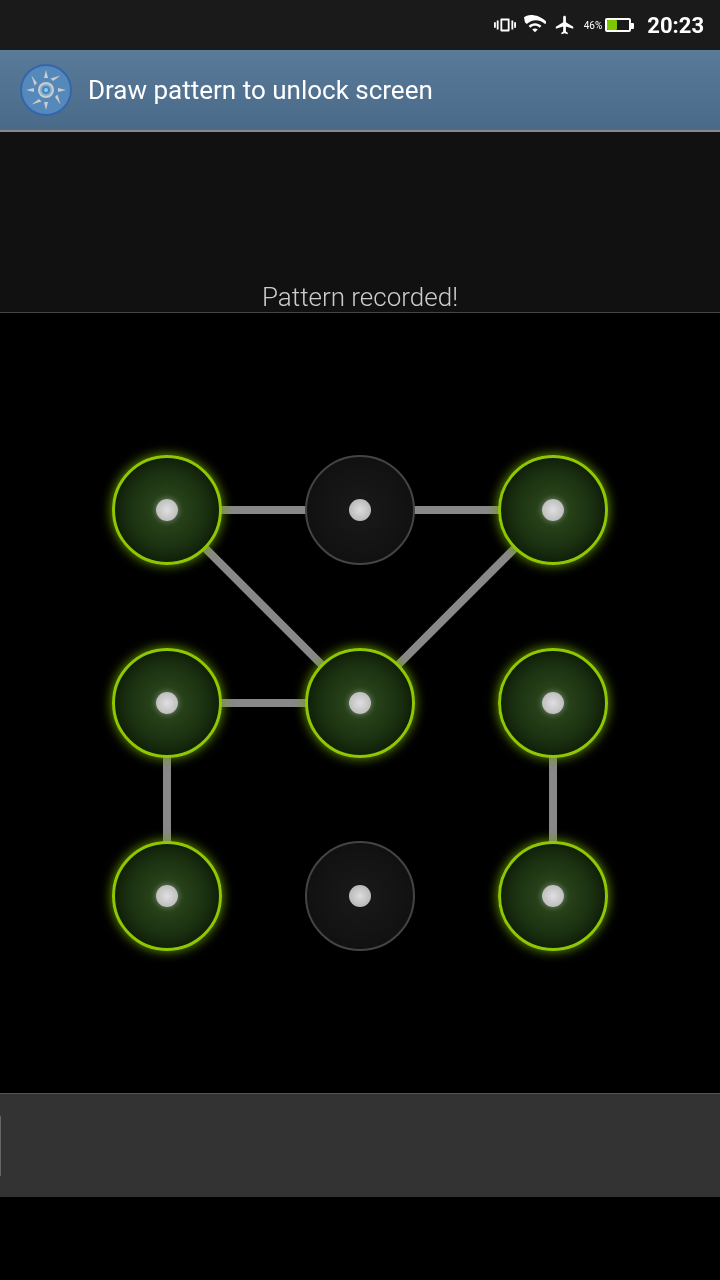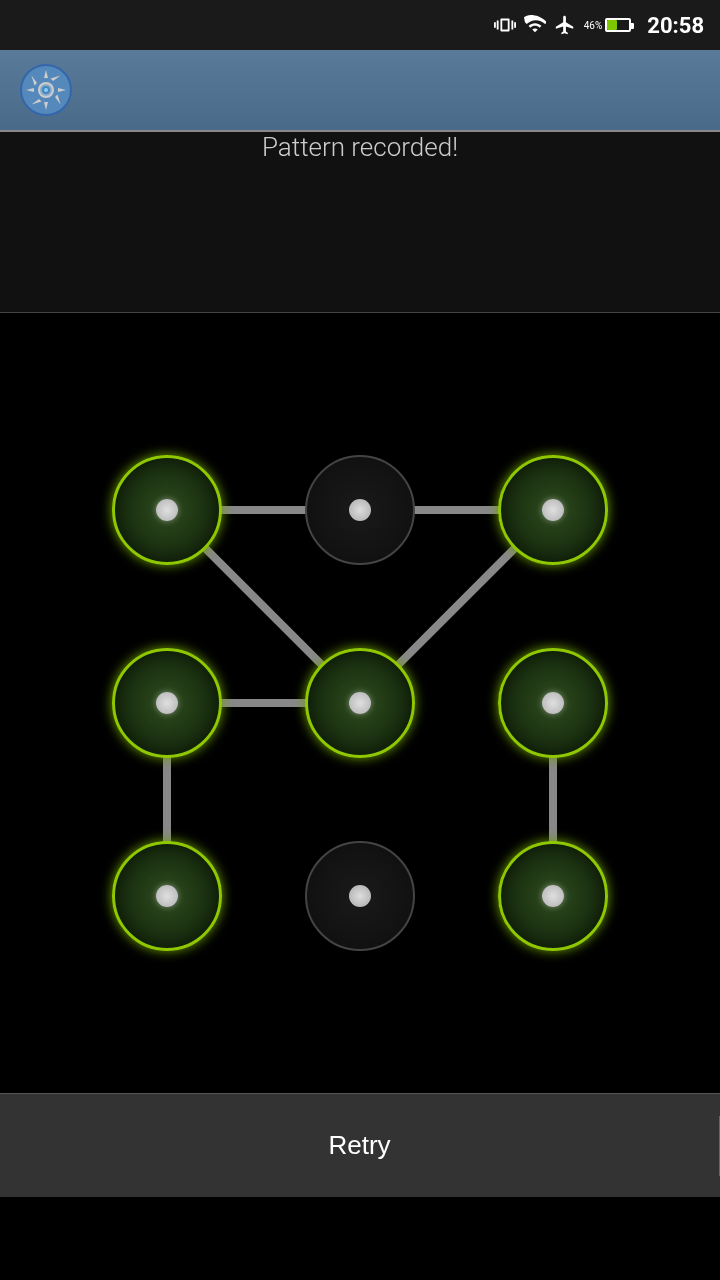--- a/index.html
+++ b/index.html
@@ -95,21 +95,21 @@
       height: 2px;
       background: #888;
     }
 
     
     #message-area {
       width: 720px;
       height: 180px;
       background: #111;
       display: flex;
-      align-items: flex-start;
+      align-items: flex-end;
       justify-content: center;
     }
     .pattern-message {
       color: #ccc;
       font-size: 26px;
       font-weight: 300;
     }
 
     
     .area-divider {
@@ -237,21 +237,21 @@
     <svg width="22" height="22" viewBox="0 0 24 24" fill="white">
       <path d="M21 16v-2l-8-5V3.5c0-.83-.67-1.5-1.5-1.5S10 2.67 10 3.5V9l-8 5v2l8-2.5V19l-2 1.5V22l3.5-1 3.5 1v-1.5L13 19v-5.5l8 2.5z"></path>
     </svg>
 
     <div class="battery-container">
       <span class="status-icon-text">46%</span>
       <div class="battery-icon">
         <div class="battery-fill"></div>
       </div>
     </div>
-    <span class="status-time">20:58</span>
+    <span class="status-time">20:23</span>
   </div>
 </div>
 
 <div id="header">
   <div class="gear-icon-wrap">
     <svg viewBox="0 0 52 52" width="52" height="52">
 
       <circle cx="26" cy="26" r="25" fill="#5588bb" stroke="#3366aa" stroke-width="2"></circle>
 
       <g fill="#ccc">
@@ -264,20 +264,21 @@
         <path d="M40.5 40.5 L35 33 L37.5 30.5 Z"></path>
         <path d="M11.5 40.5 L19 35 L21.5 37.5 Z"></path>
         <path d="M40.5 11.5 L33 17 L30.5 14.5 Z"></path>
       </g>
 
       <circle cx="26" cy="26" r="6" fill="#88aacc"></circle>
       <circle cx="26" cy="26" r="4" fill="#4488bb"></circle>
       <circle cx="26" cy="26" r="2" fill="#88ccff"></circle>
     </svg>
   </div>
+  <span class="header-title">Draw pattern to unlock screen</span>
 </div>
 
 <div class="header-divider"></div>
 
 <div id="message-area">
   <span class="pattern-message">Pattern recorded!</span>
 </div>
 
 <div class="area-divider"></div>
 
@@ -346,15 +347,14 @@
       <div class="dot-cell">
         <div class="dot-outer active">
           <div class="dot-inner"></div>
         </div>
       </div>
     </div>
   </div>
 </div>
 
 <div id="bottom-bar">
-  <button class="bottom-btn">Retry</button>
   <div class="btn-divider"></div>
 </div>
 
 </body></html>

